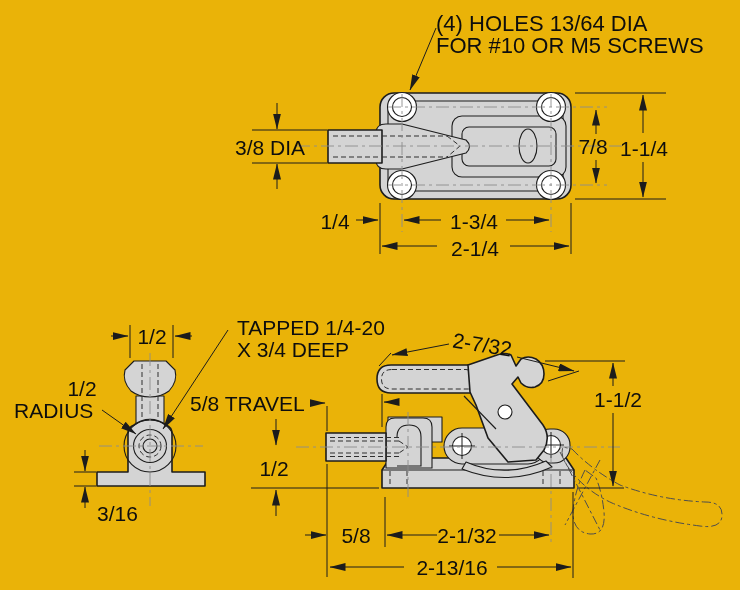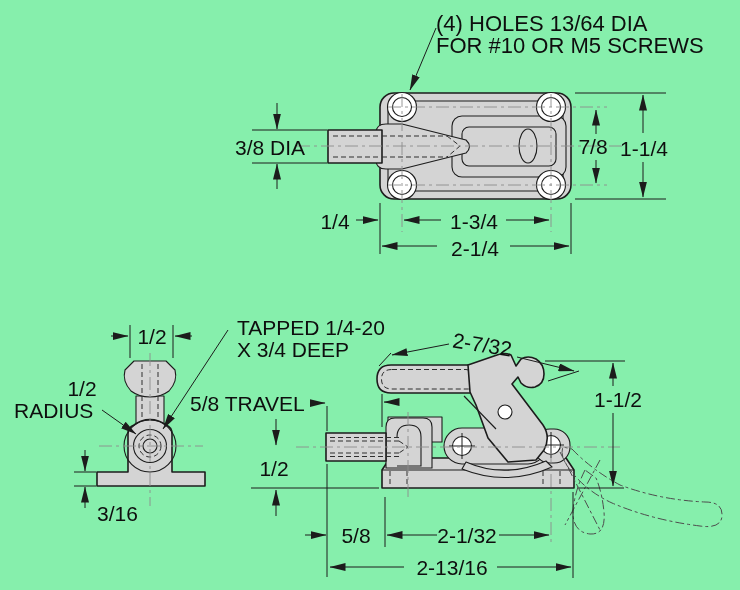--- a/index.html
+++ b/index.html
@@ -1,16 +1,16 @@
 <!DOCTYPE html>
 <html><head>
 <meta charset="utf-8">
 <style>
   html,body{margin:0;padding:0;background:#ffffff;}
-  .stage{position:relative;width:740px;height:590px;background:#86efac;overflow:hidden;
+  .stage{position:relative;width:740px;height:590px;background:#eab308;overflow:hidden;
          font-family:"Liberation Sans", sans-serif;}
   svg{display:block;}
   
   .o  {fill:#d4d4d4;stroke:#1c1c1c;stroke-width:1.6;stroke-linejoin:round;}
   .o2 {fill:#d4d4d4;stroke:#1c1c1c;stroke-width:1.1;stroke-linejoin:round;}
   .ln {fill:none;stroke:#1c1c1c;stroke-width:1.1;}
   .wh {fill:#ffffff;stroke:#1c1c1c;stroke-width:1.1;}
   
   .dim{fill:none;stroke:#1c1c1c;stroke-width:1;}
   

